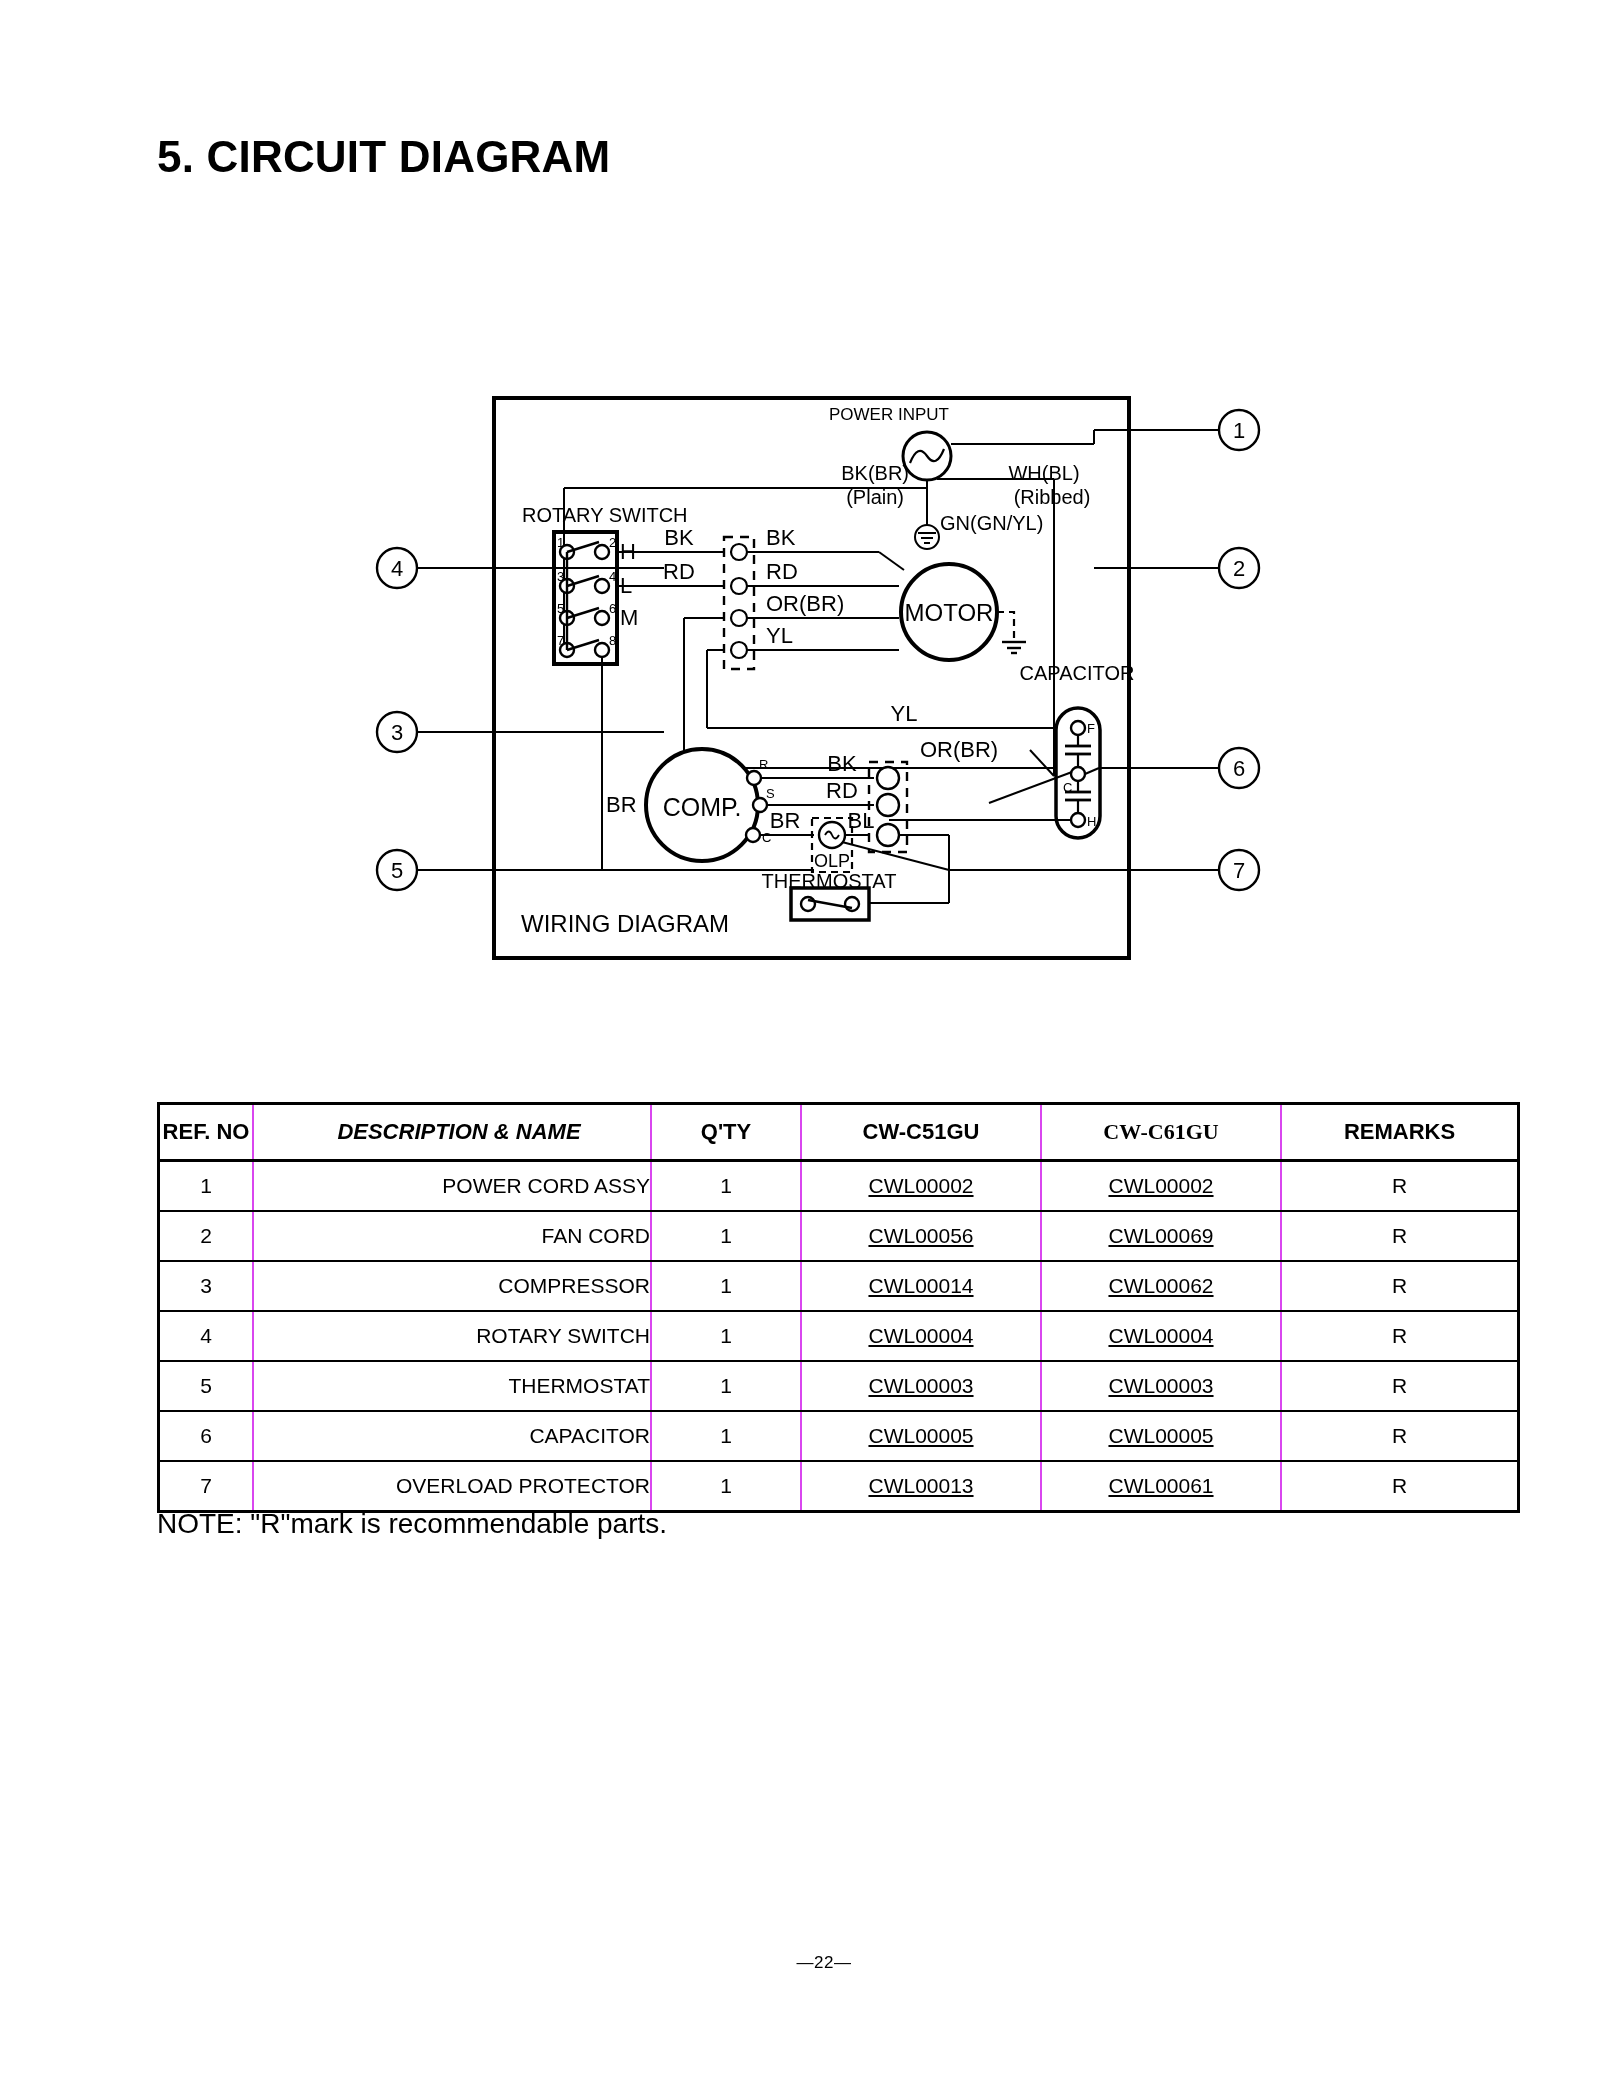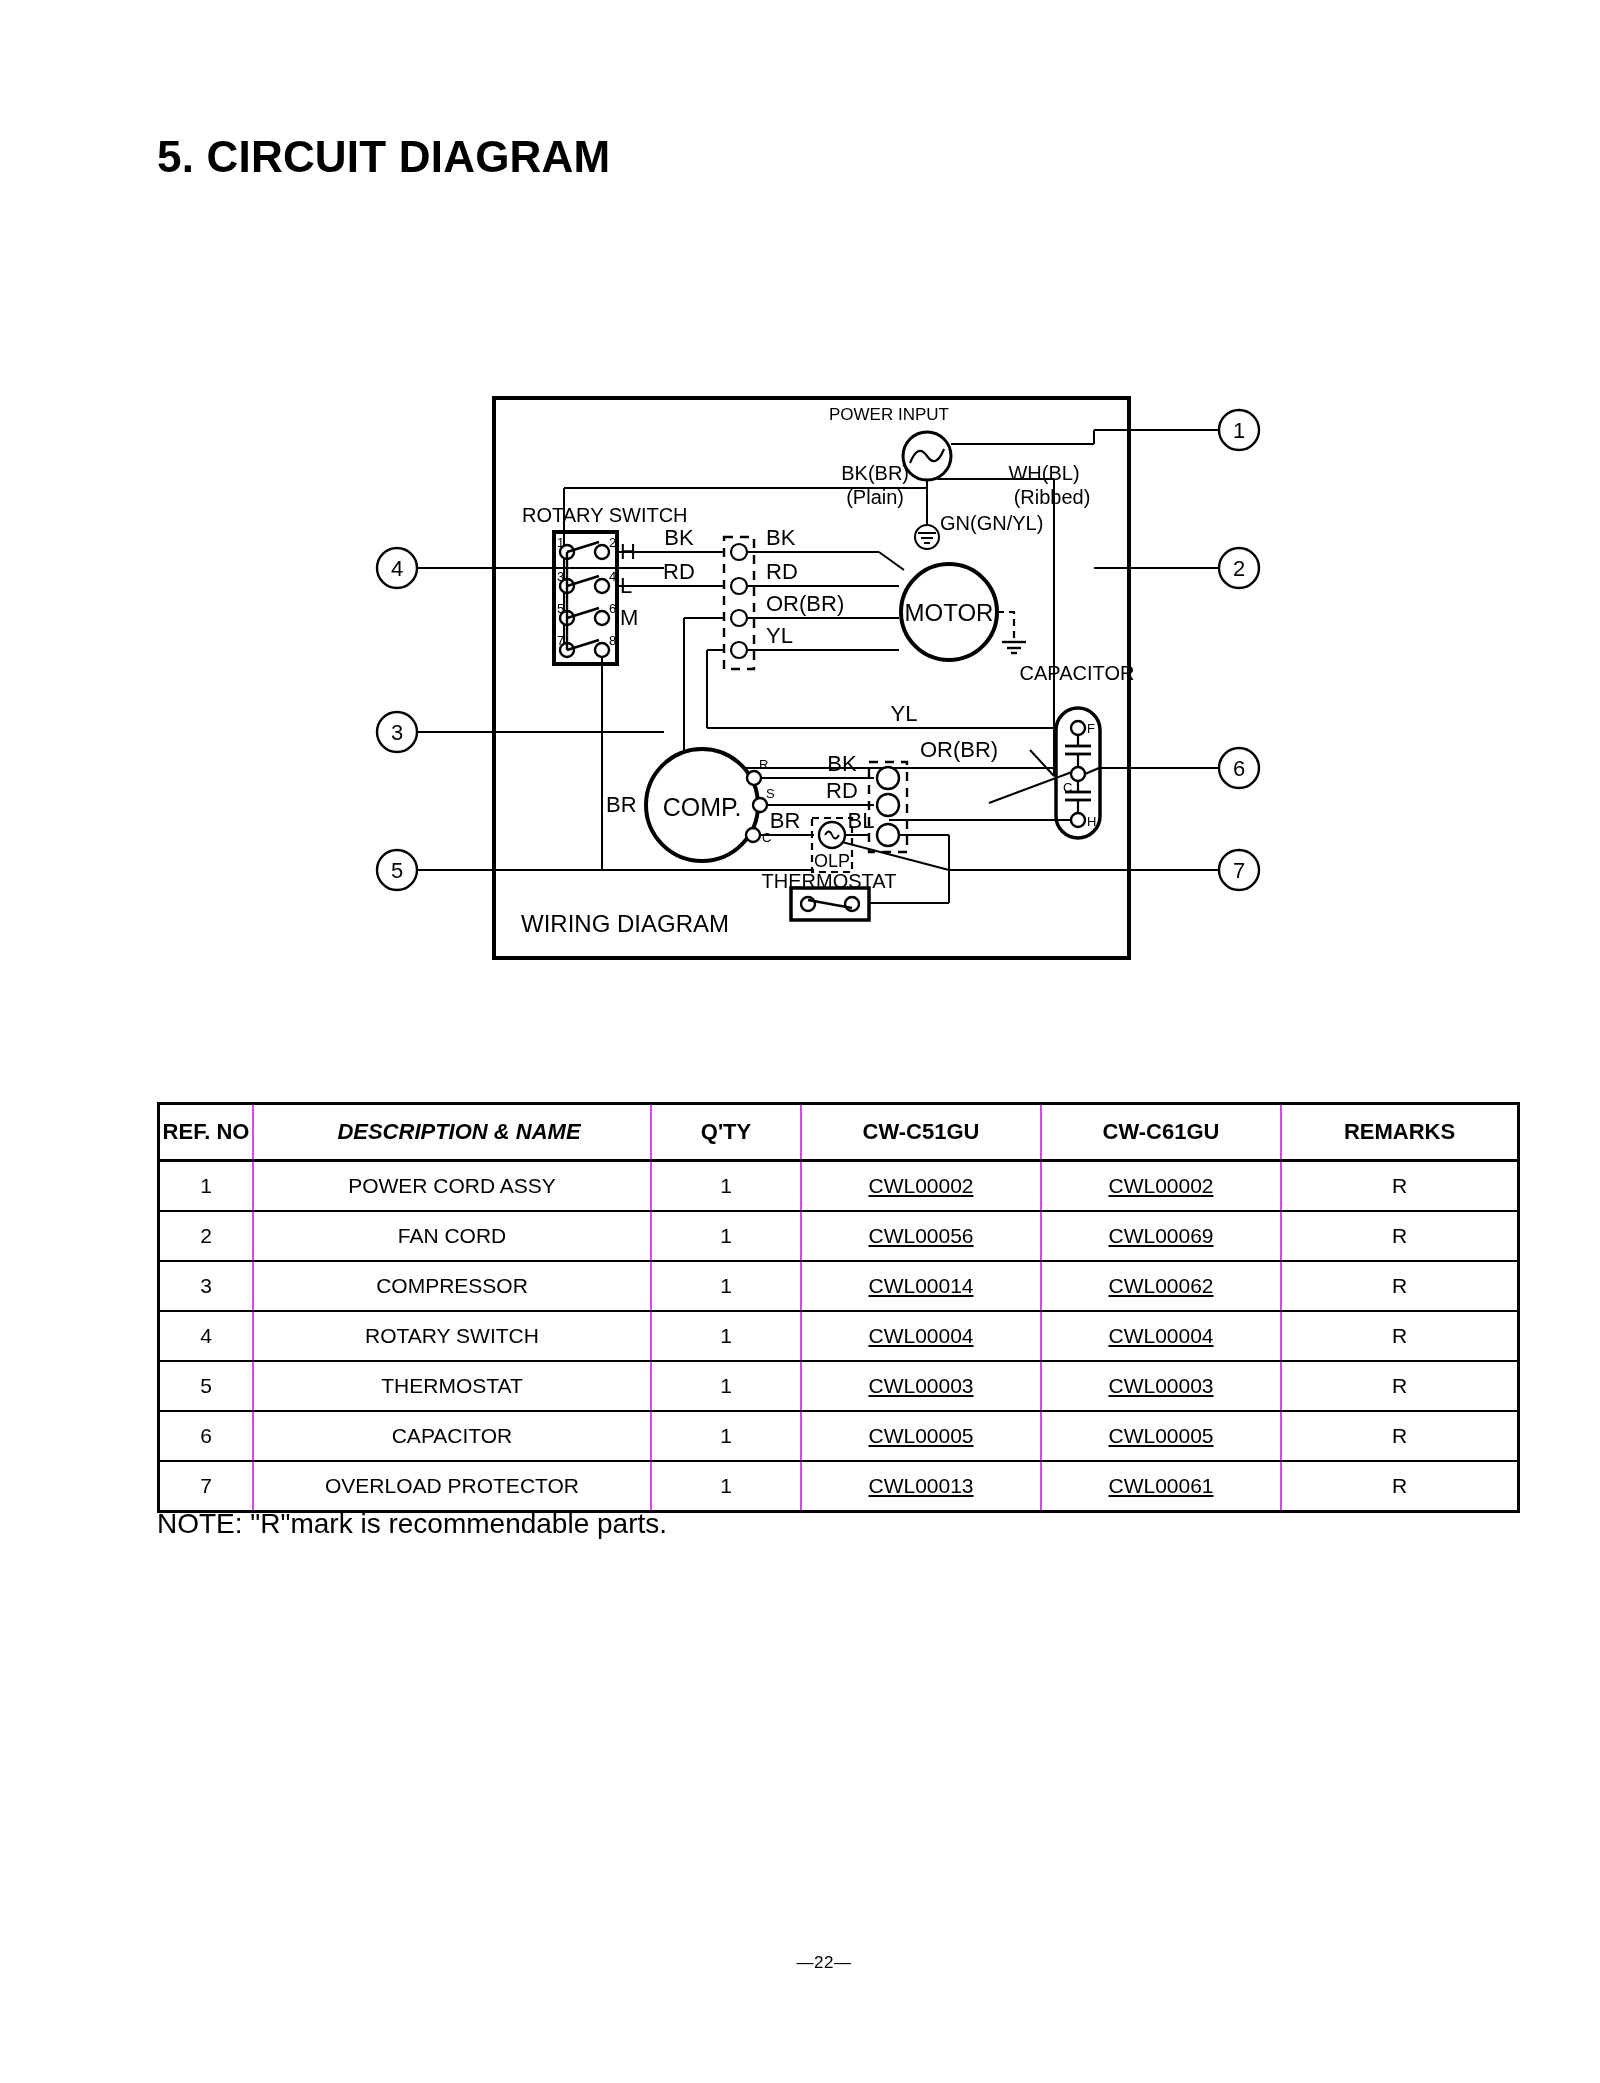--- a/index.html
+++ b/index.html
@@ -77,25 +77,25 @@
   table.parts tbody tr td {
     border-bottom: 2px solid #000;
   }
   table.parts {
     border: 3px solid #000;
   }
   .col-ref    { width: 92px;  text-align: center; }
   .col-desc   { width: 382px; text-align: left; padding-left: 14px !important; font-style: italic; }
   .col-qty    { width: 148px; text-align: center; }
   .col-m1     { width: 238px; text-align: center; }
-  .col-m2     { width: 238px; text-align: center; }
+  .col-m2     { width: 238px; text-align: center; font-family: Liberation Serif, serif; }
   .col-rem    { width: 235px; text-align: center; }
 
   .cell-ref   { text-align: center; }
-  .cell-desc  { text-align: center; padding-left: 14px; }
+  .cell-desc  { text-align: right; padding-left: 14px; }
   .cell-qty   { text-align: center; }
   .cell-num   { text-align: center; text-decoration: underline; }
   .cell-rem   { text-align: center; }
 
   
   #note {
     position: absolute;
     left: 133px;
     top: 1508px;
     font-size: 28px;

